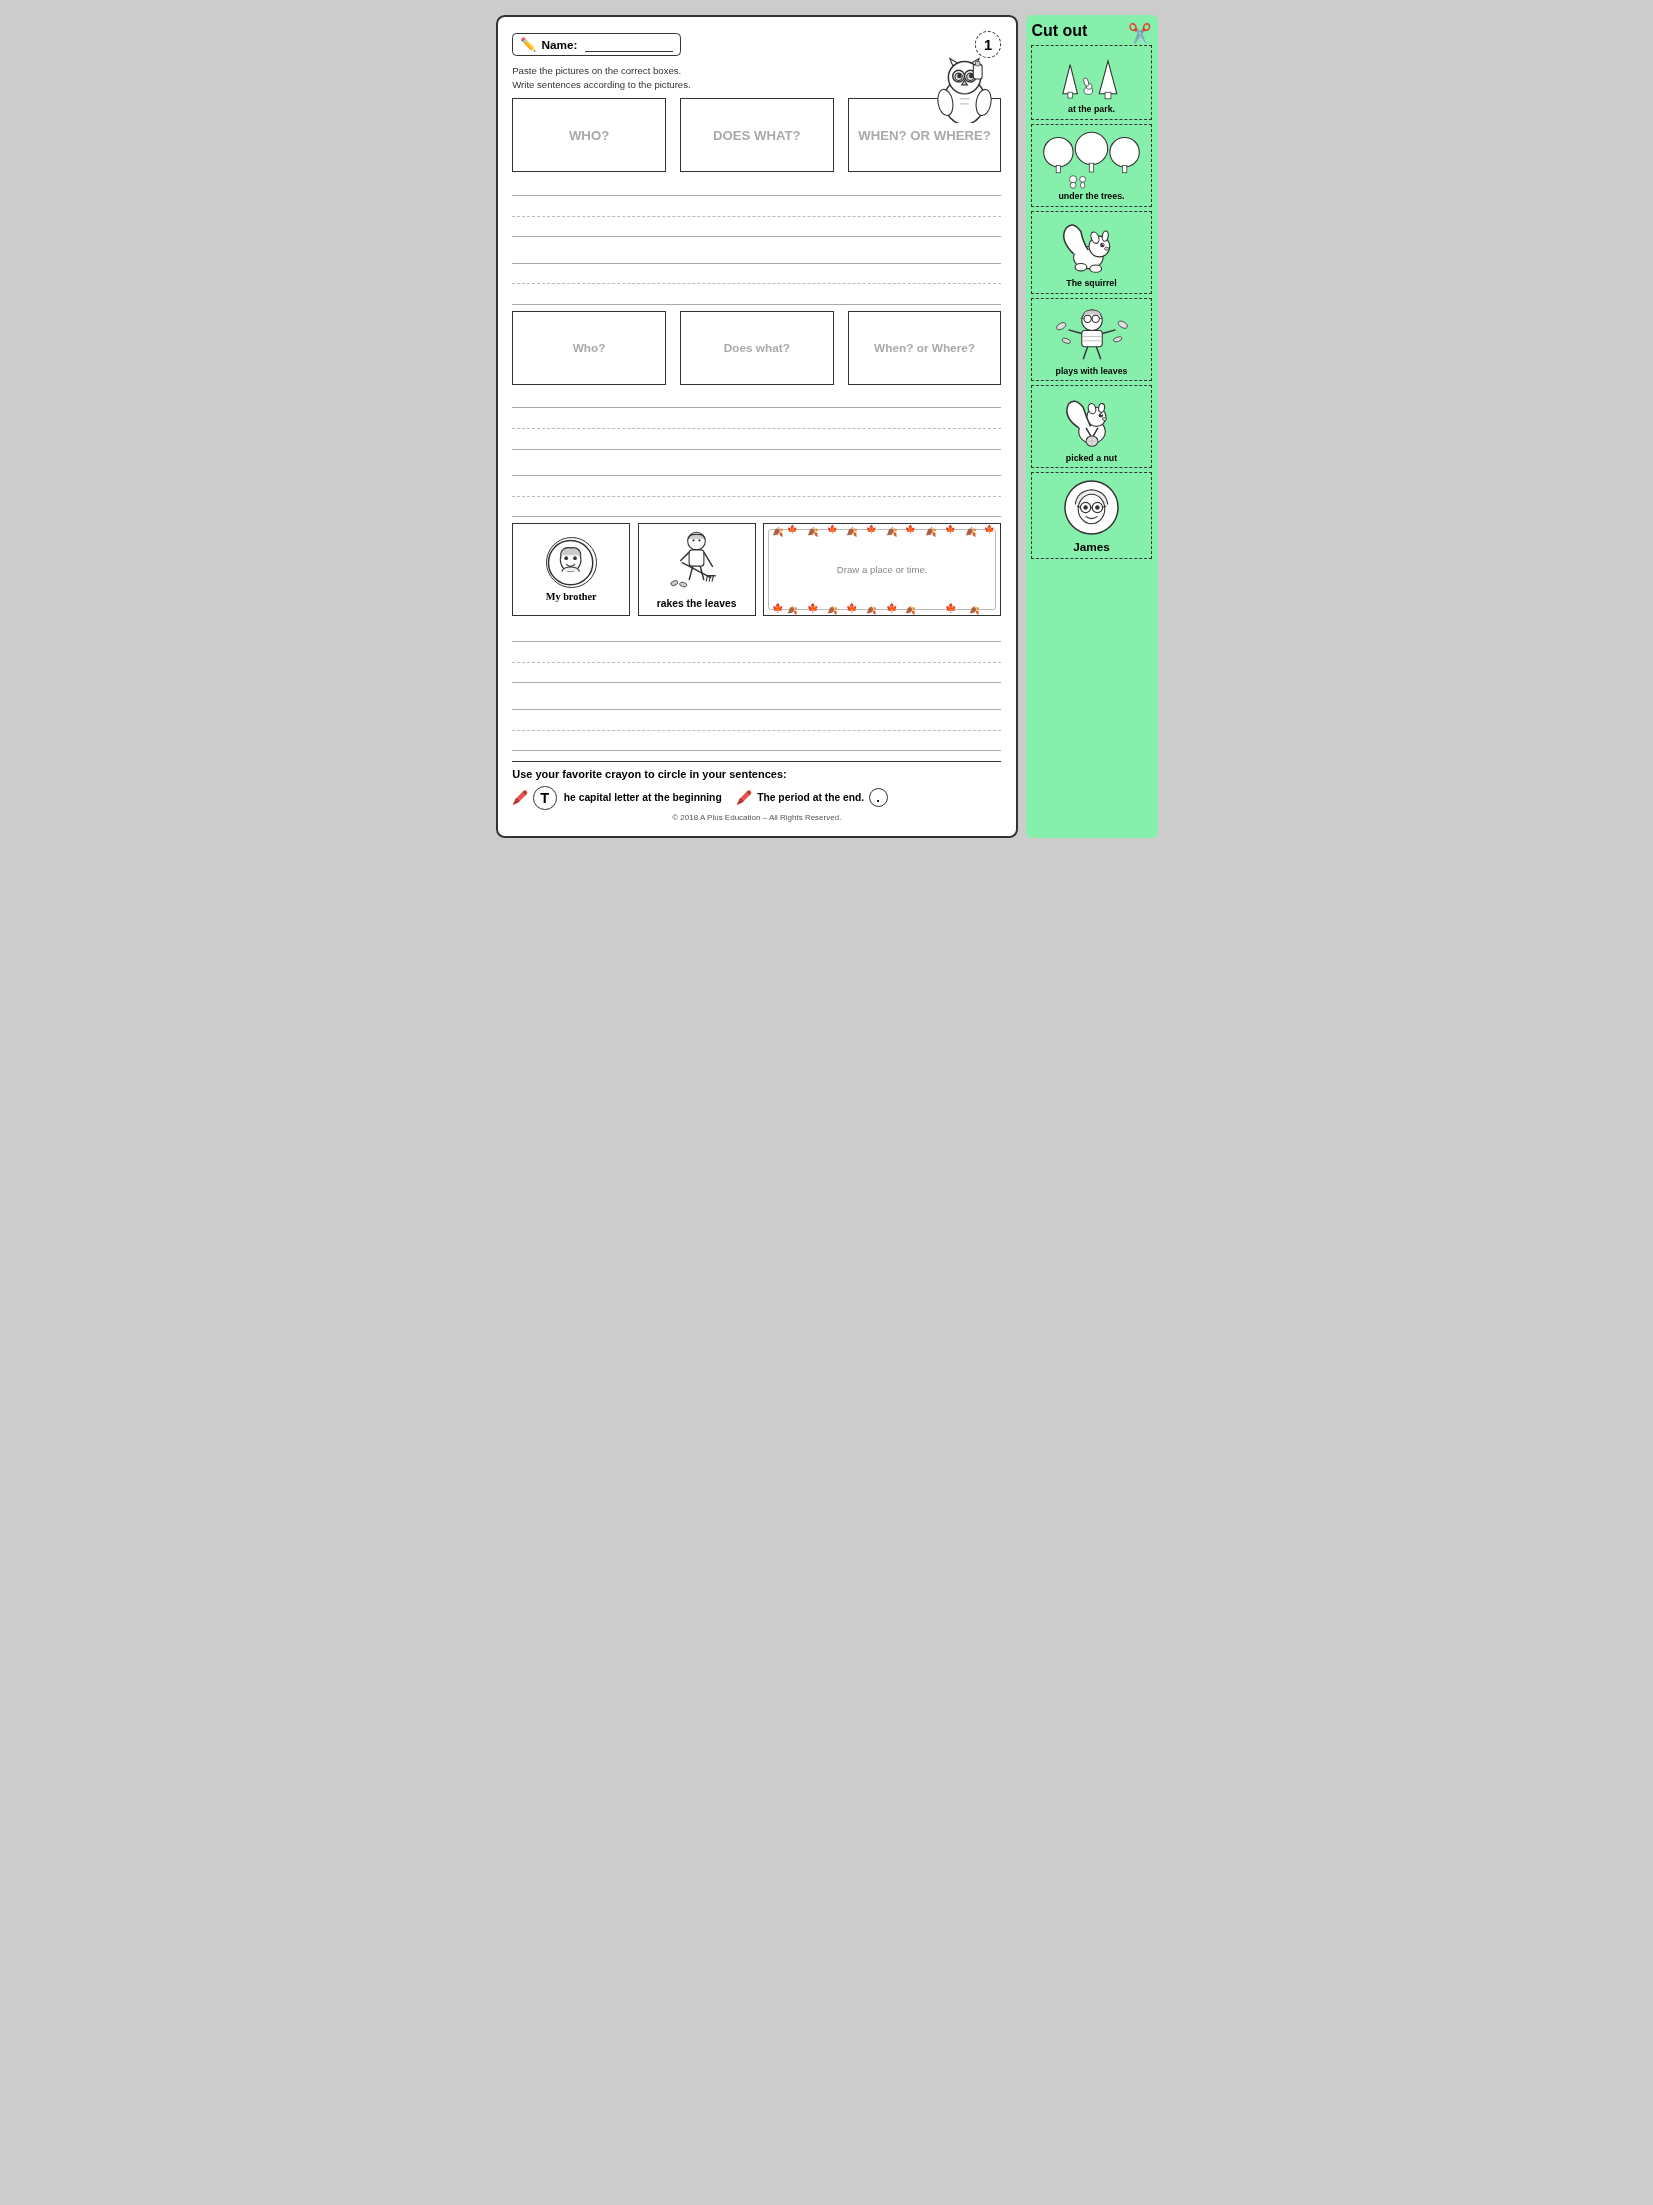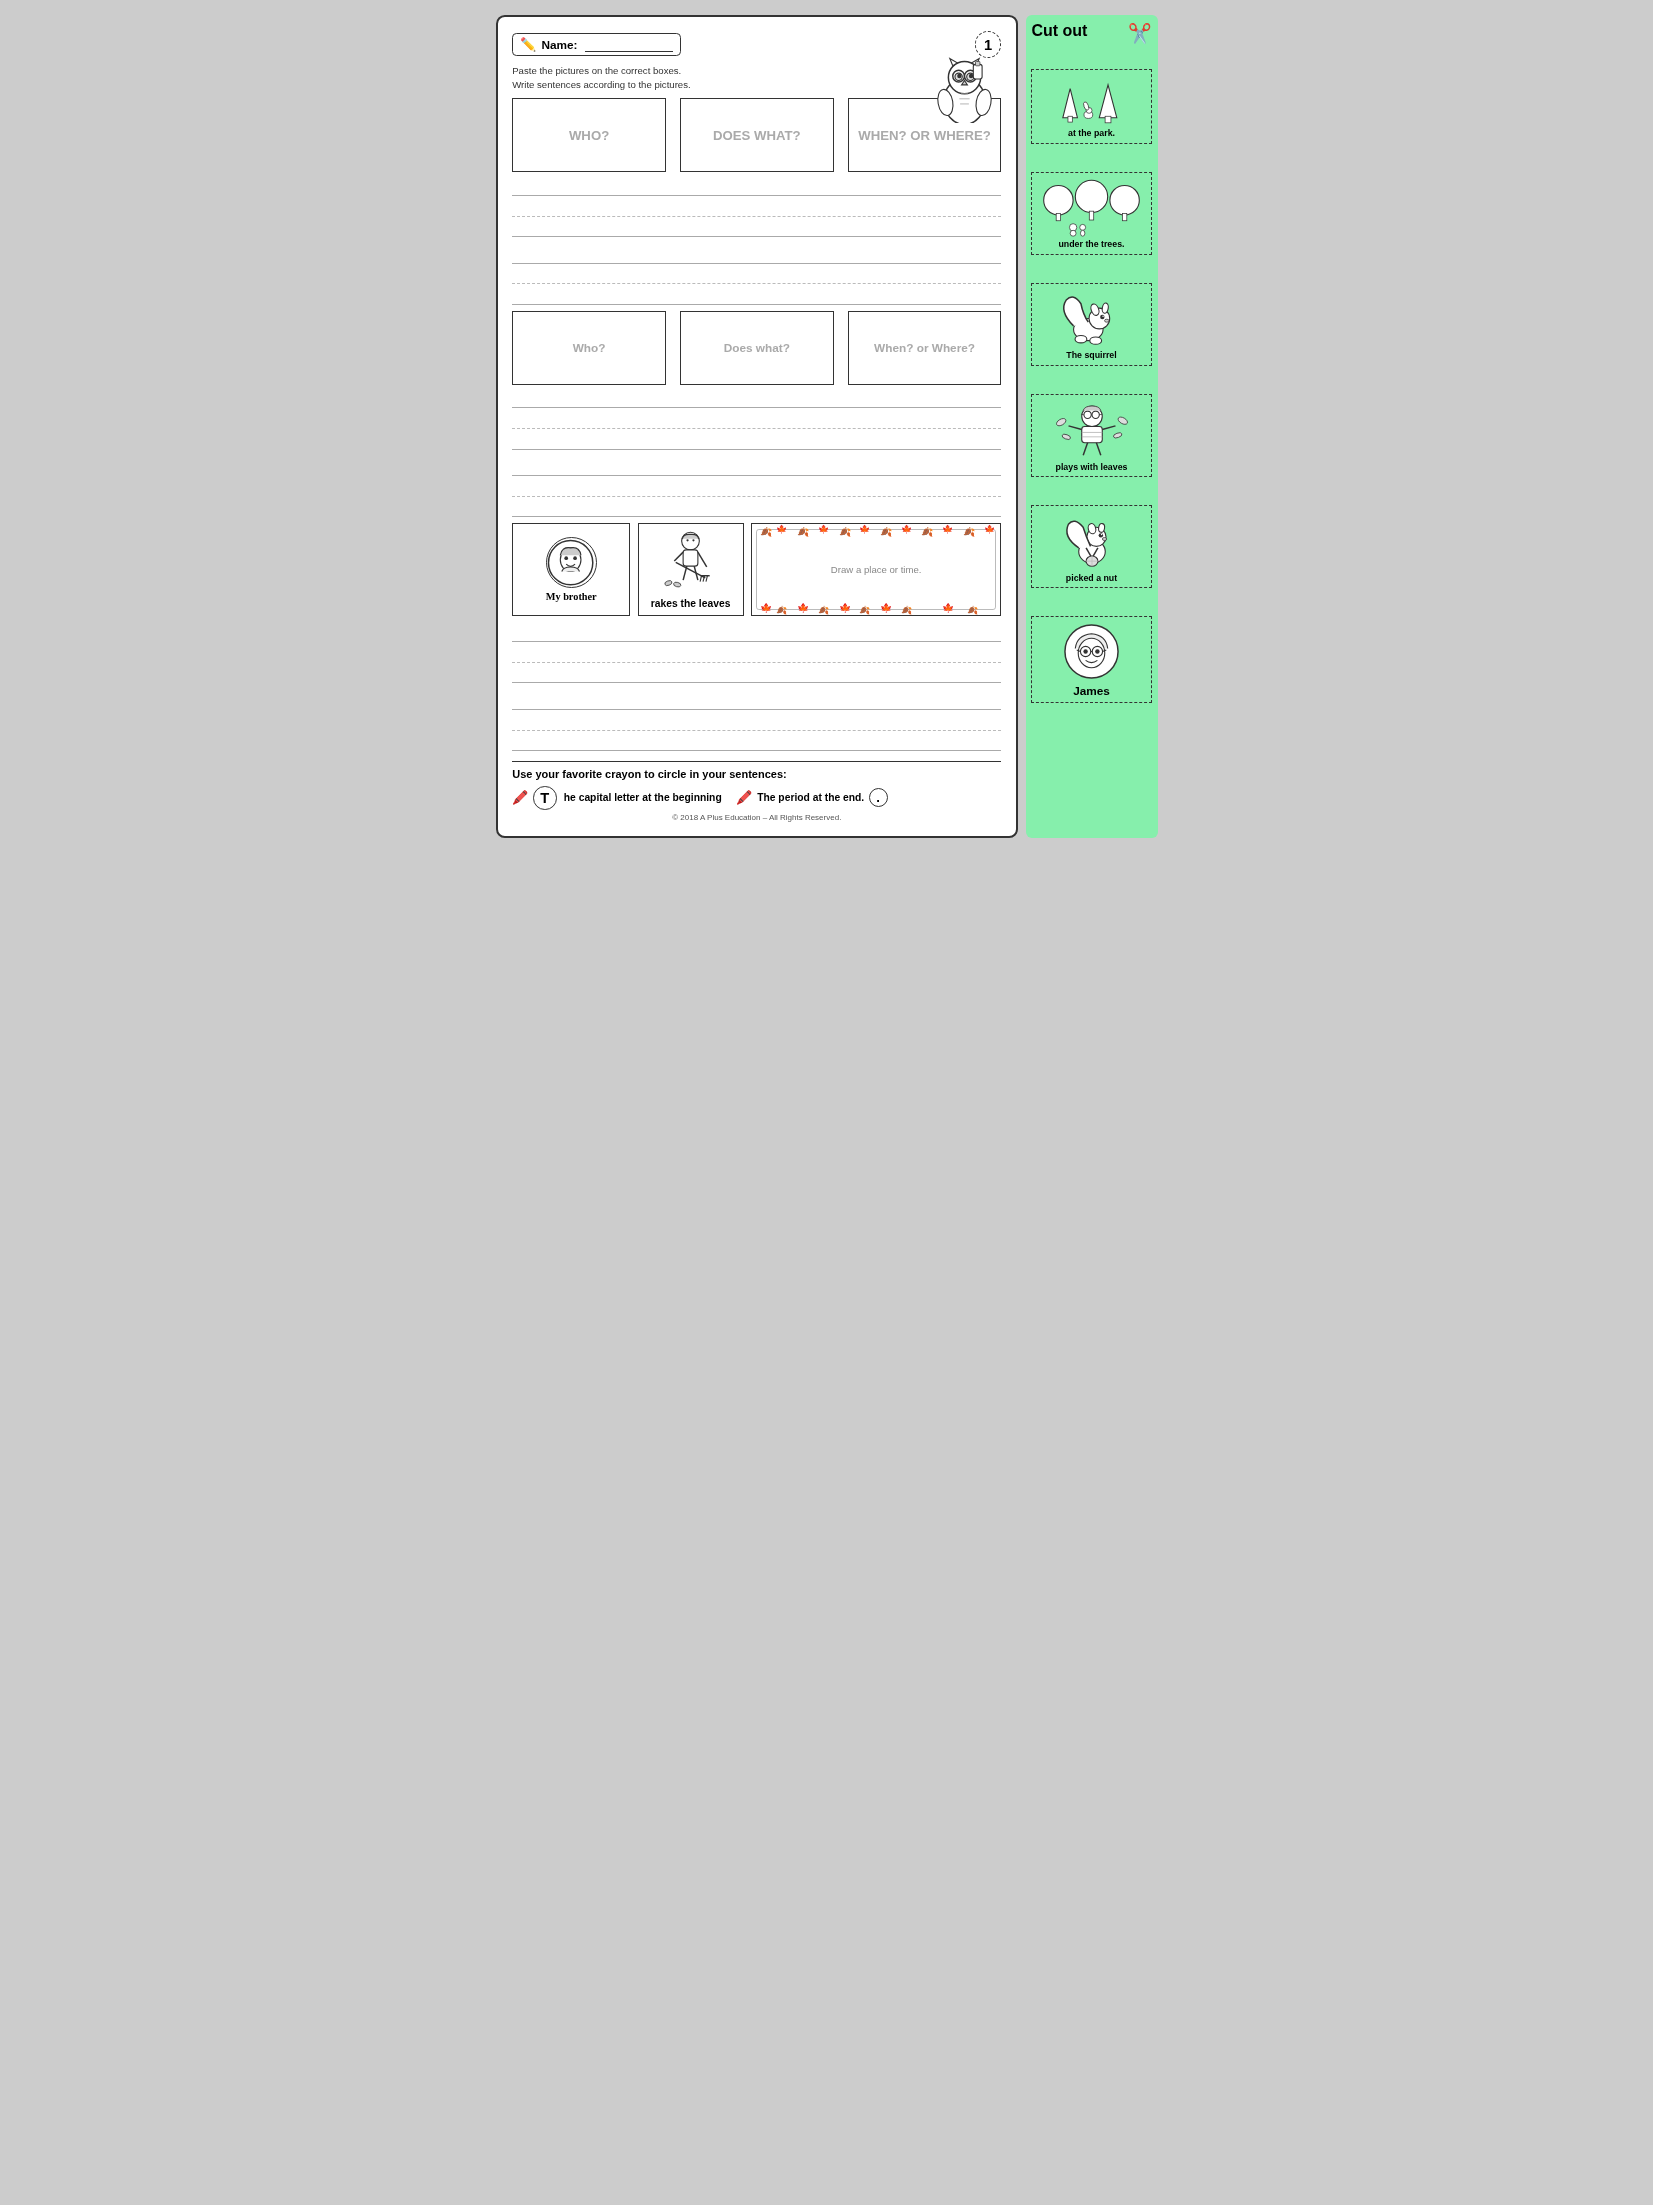--- a/index.html
+++ b/index.html
@@ -215,21 +215,20 @@
     }
     .cut-item {
       width: 100%;
       border: 1.5px dashed #333;
       margin-bottom: 4.4px;
       padding: 4.4px;
       display: flex;
       flex-direction: column;
       align-items: center;
       text-align: center;
-      margin-top: 24px;
     }
     .cut-item-image {
       font-size: 23.5px;
       line-height: 1.2;
       min-height: 44px;
       display: flex;
       align-items: center;
       justify-content: center;
     }
     .cut-item-label {
@@ -377,21 +376,21 @@
             <circle cx="38" cy="26" r="2.5" fill="#333"></circle>
 
             <path d="M26,34 Q32,40 38,34" fill="none" stroke="#333" stroke-width="1.5"></path>
 
             <path d="M20,44 Q22,38 32,38 Q42,38 44,44" fill="#eee" stroke="#333" stroke-width="1.5"></path>
           </svg>
         </div>
         <div class="card-label">My brother</div>
       </div>
 
-      <div class="image-card" style="width:106px;">
+      <div class="image-card" style="width:118px;">
         <div class="raking-boy">
           <svg width="59" height="59" viewBox="0 0 80 80">
 
             <circle cx="40" cy="15" r="12" fill="white" stroke="#333" stroke-width="1.5"></circle>
 
             <path d="M29,12 Q30,5 40,6 Q50,5 51,12" fill="#ccc" stroke="#333" stroke-width="1.5"></path>
 
             <circle cx="36" cy="14" r="1.5" fill="#333"></circle>
             <circle cx="44" cy="14" r="1.5" fill="#333"></circle>
 

